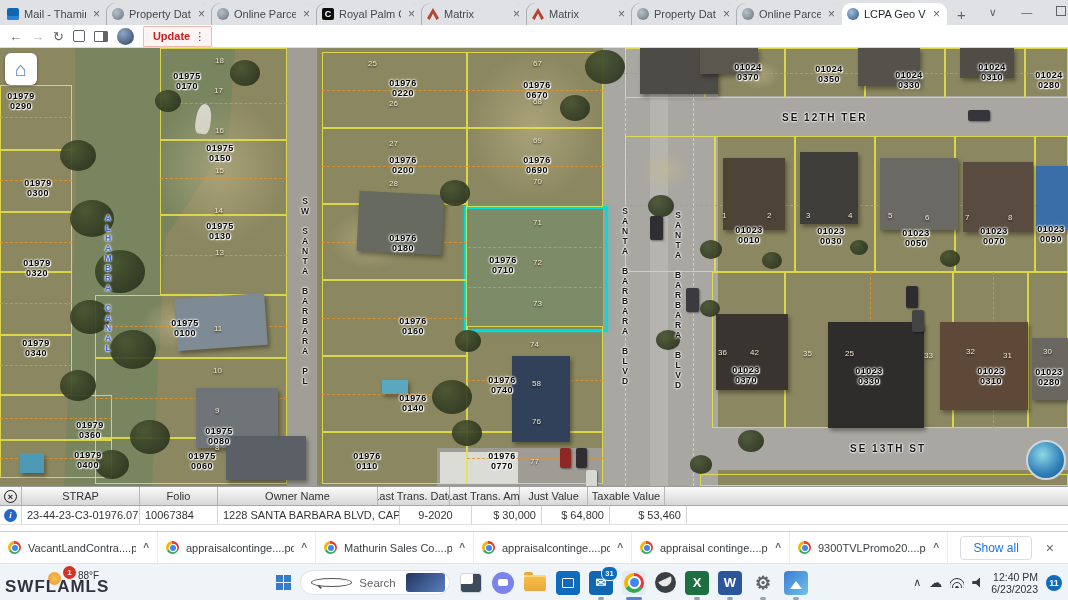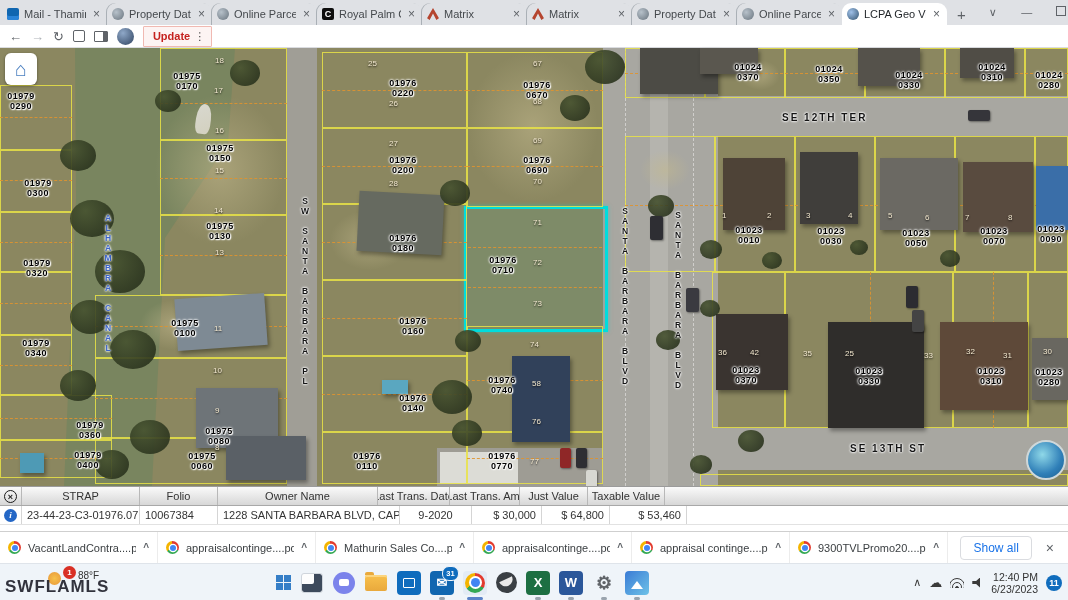--- a/index.html
+++ b/index.html
@@ -599,20 +599,25 @@
     <span class="temp">88°F</span>
   </div>
   <div class="watermark">SWFLAMLS</div>
   <div class="tb-center">
     <span class="winlogo">
         <i></i>
         <i></i>
         <i></i>
         <i></i>
       </span>
+    <div class="tsearch">
+      <span class="mag"></span>
+      <span>Search</span>
+      <span class="spromo"></span>
+    </div>
     <span class="ticon">
         <span class="i-taskview"></span>
       </span>
     <span class="ticon i-chat"></span>
     <span class="ticon">
         <span class="i-folder"></span>
       </span>
     <span class="ticon i-store"></span>
     <span class="ticon i-outlook runbar">✉<span class="badge31">31</span></span>
     <span class="ticon active-app">

